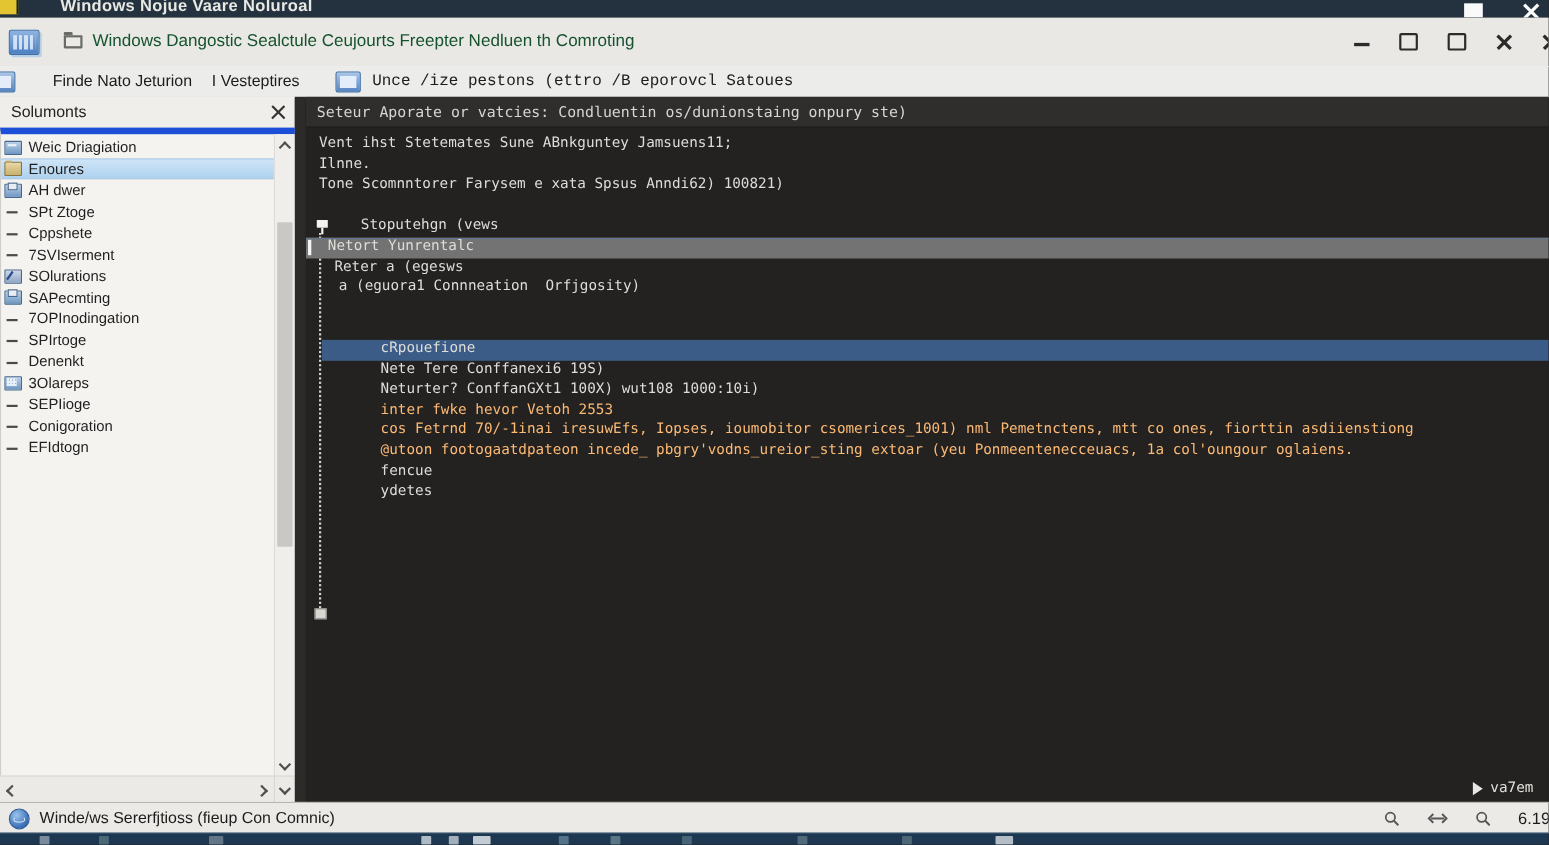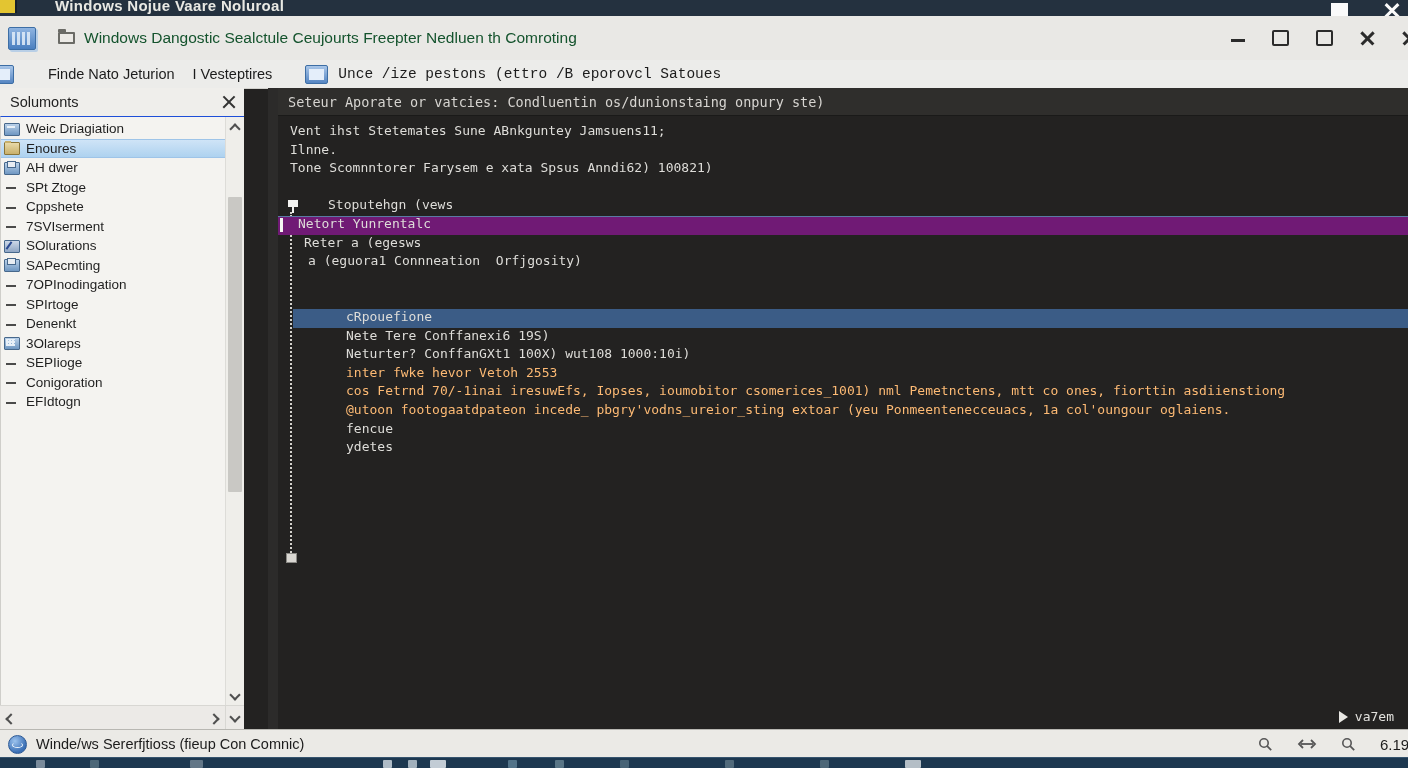--- a/index.html
+++ b/index.html
@@ -40,27 +40,27 @@
   .toolbar{position:absolute;left:0;top:60px;width:1408px;height:28px;background:#ececea;border-bottom:1px solid #d2d1cd;
     display:flex;align-items:center;overflow:hidden;font-size:14.5px;color:#1c1c1c;}
   .tb-ico{width:21px;height:17px;border:1px solid #3d6ea5;border-radius:2px;flex:none;
     background:linear-gradient(#a9c6e8,#5585c2);position:relative;}
   .tb-ico::after{content:"";position:absolute;left:3px;top:3px;right:3px;bottom:3px;background:#e4eefa;}
   .tb-ico.cut{margin-left:-9px;}
   .menu-item{margin-left:18px;white-space:nowrap;}
   .toolbar-right{display:flex;align-items:center;margin-left:40px;}
   .toolbar-right .tb-ico{margin-right:10px;}
   
-  .sidebar{position:absolute;left:0;top:88px;width:244px;bottom:38px;background:#efeeeb;}
+  .sidebar{position:absolute;left:0;top:88px;width:268px;bottom:38px;background:#efeeeb;}
   .sb-header{height:28px;display:flex;align-items:center;justify-content:space-between;padding:0 8px 0 10px;}
   .sb-title{font-size:14.5px;color:#222;}
   .sb-close{width:14px;height:14px;position:relative;cursor:default;}
   .sb-close::before,.sb-close::after{content:"";position:absolute;left:-1px;top:6px;width:16px;height:2.2px;background:#333;}
   .sb-close::before{transform:rotate(45deg);} .sb-close::after{transform:rotate(-45deg);}
-  .tree-wrap{position:absolute;left:0;top:28px;right:0;bottom:24px;background:#f4f3f0;border-top:1px solid #1d4ed8;border-left:1px solid #cfceca;}
+  .tree-wrap{position:absolute;left:0;top:28px;right:0;bottom:24px;background:#f4f3f0;border-top:6px solid #1d4ed8;border-left:1px solid #cfceca;}
   .tree{position:absolute;left:0;top:2px;right:18px;bottom:0;overflow:hidden;}
   .tree-item{height:19.5px;display:flex;align-items:center;padding-left:3px;font-size:13.5px;color:#1f1f1f;white-space:nowrap;}
   .tree-item.selected{background:linear-gradient(#cfe4f7,#aed2ef);border-top:1px solid #9ec4e8;border-bottom:1px solid #9ec4e8;height:17.5px;}
   .tree-item .ico{width:17px;height:14px;margin-right:5px;flex:none;position:relative;}
   .tree-item[data-icon="dash"] .ico::before{content:"";position:absolute;left:2px;top:7px;width:10px;height:2px;background:#4a4a4a;}
   .tree-item[data-icon="window-icon"] .ico::before,
   .tree-item[data-icon="folder-icon"] .ico::before,
   .tree-item[data-icon="printer-icon"] .ico::before,
   .tree-item[data-icon="pen-icon"] .ico::before,
   .tree-item[data-icon="grid-icon"] .ico::before{
@@ -90,21 +90,21 @@
   .hscroll .corner{width:18px;height:24px;border-left:1px solid #d8d7d3;display:flex;align-items:center;}
   
   .splitter{position:absolute;left:268px;top:88px;width:10px;bottom:38px;background:#2c2b2a;}
   
   .editor{position:absolute;left:278px;top:88px;right:0;bottom:38px;background:#232221;overflow:hidden;}
   .editor-header{height:27px;background:#2f2e2c;border-bottom:1px solid #1a1a19;display:flex;align-items:center;
     font-family:"DejaVu Sans Mono","Liberation Mono",monospace;font-size:13.5px;color:#d7d5d1;padding-left:10px;white-space:nowrap;}
   .code-area{position:absolute;left:0;top:27px;right:0;bottom:0;font-family:"DejaVu Sans Mono","Liberation Mono",monospace;
     font-size:13px;color:#deddd9;padding-top:8px;}
   .code-line{height:18.6px;display:flex;position:relative;padding-left:calc(10px + var(--ind,0px));white-space:pre;}
-  .code-line.hl{background:#701a75;box-shadow:inset 0 1px 0 #5a7ba3;}
+  .code-line.hl{background:#737373;box-shadow:inset 0 1px 0 #5a7ba3;}
   .code-line.hl2{background:linear-gradient(90deg,transparent 0 15px,#3b5c86 15px);box-shadow:none;}
   .code-line.dim .code-text{color:#fdba74;}
   .code-line .marker{display:none;}
   .code-line.marker-flag .marker{display:block;position:absolute;left:10px;top:3px;width:10px;height:7px;background:#f2f2f0;}
   .code-line.marker-flag .marker::after{content:"";position:absolute;left:4px;top:7px;width:2px;height:6px;background:#f2f2f0;}
   .code-line.marker-caret .marker{display:block;position:absolute;left:2px;top:2px;width:2.5px;height:14px;background:#f4f4f2;}
   .indent-guide{position:absolute;left:12px;top:97px;height:341px;border-left:2px dotted #d3d1cc;}
   .guide-end{position:absolute;left:8px;top:438px;width:9px;height:8px;background:#d9d7d2;border:1px solid #8a8985;}
   .editor-run{position:absolute;right:14px;bottom:6px;display:flex;align-items:center;gap:7px;
     font-family:"DejaVu Sans Mono","Liberation Mono",monospace;font-size:13px;color:#e2e1dd;}

